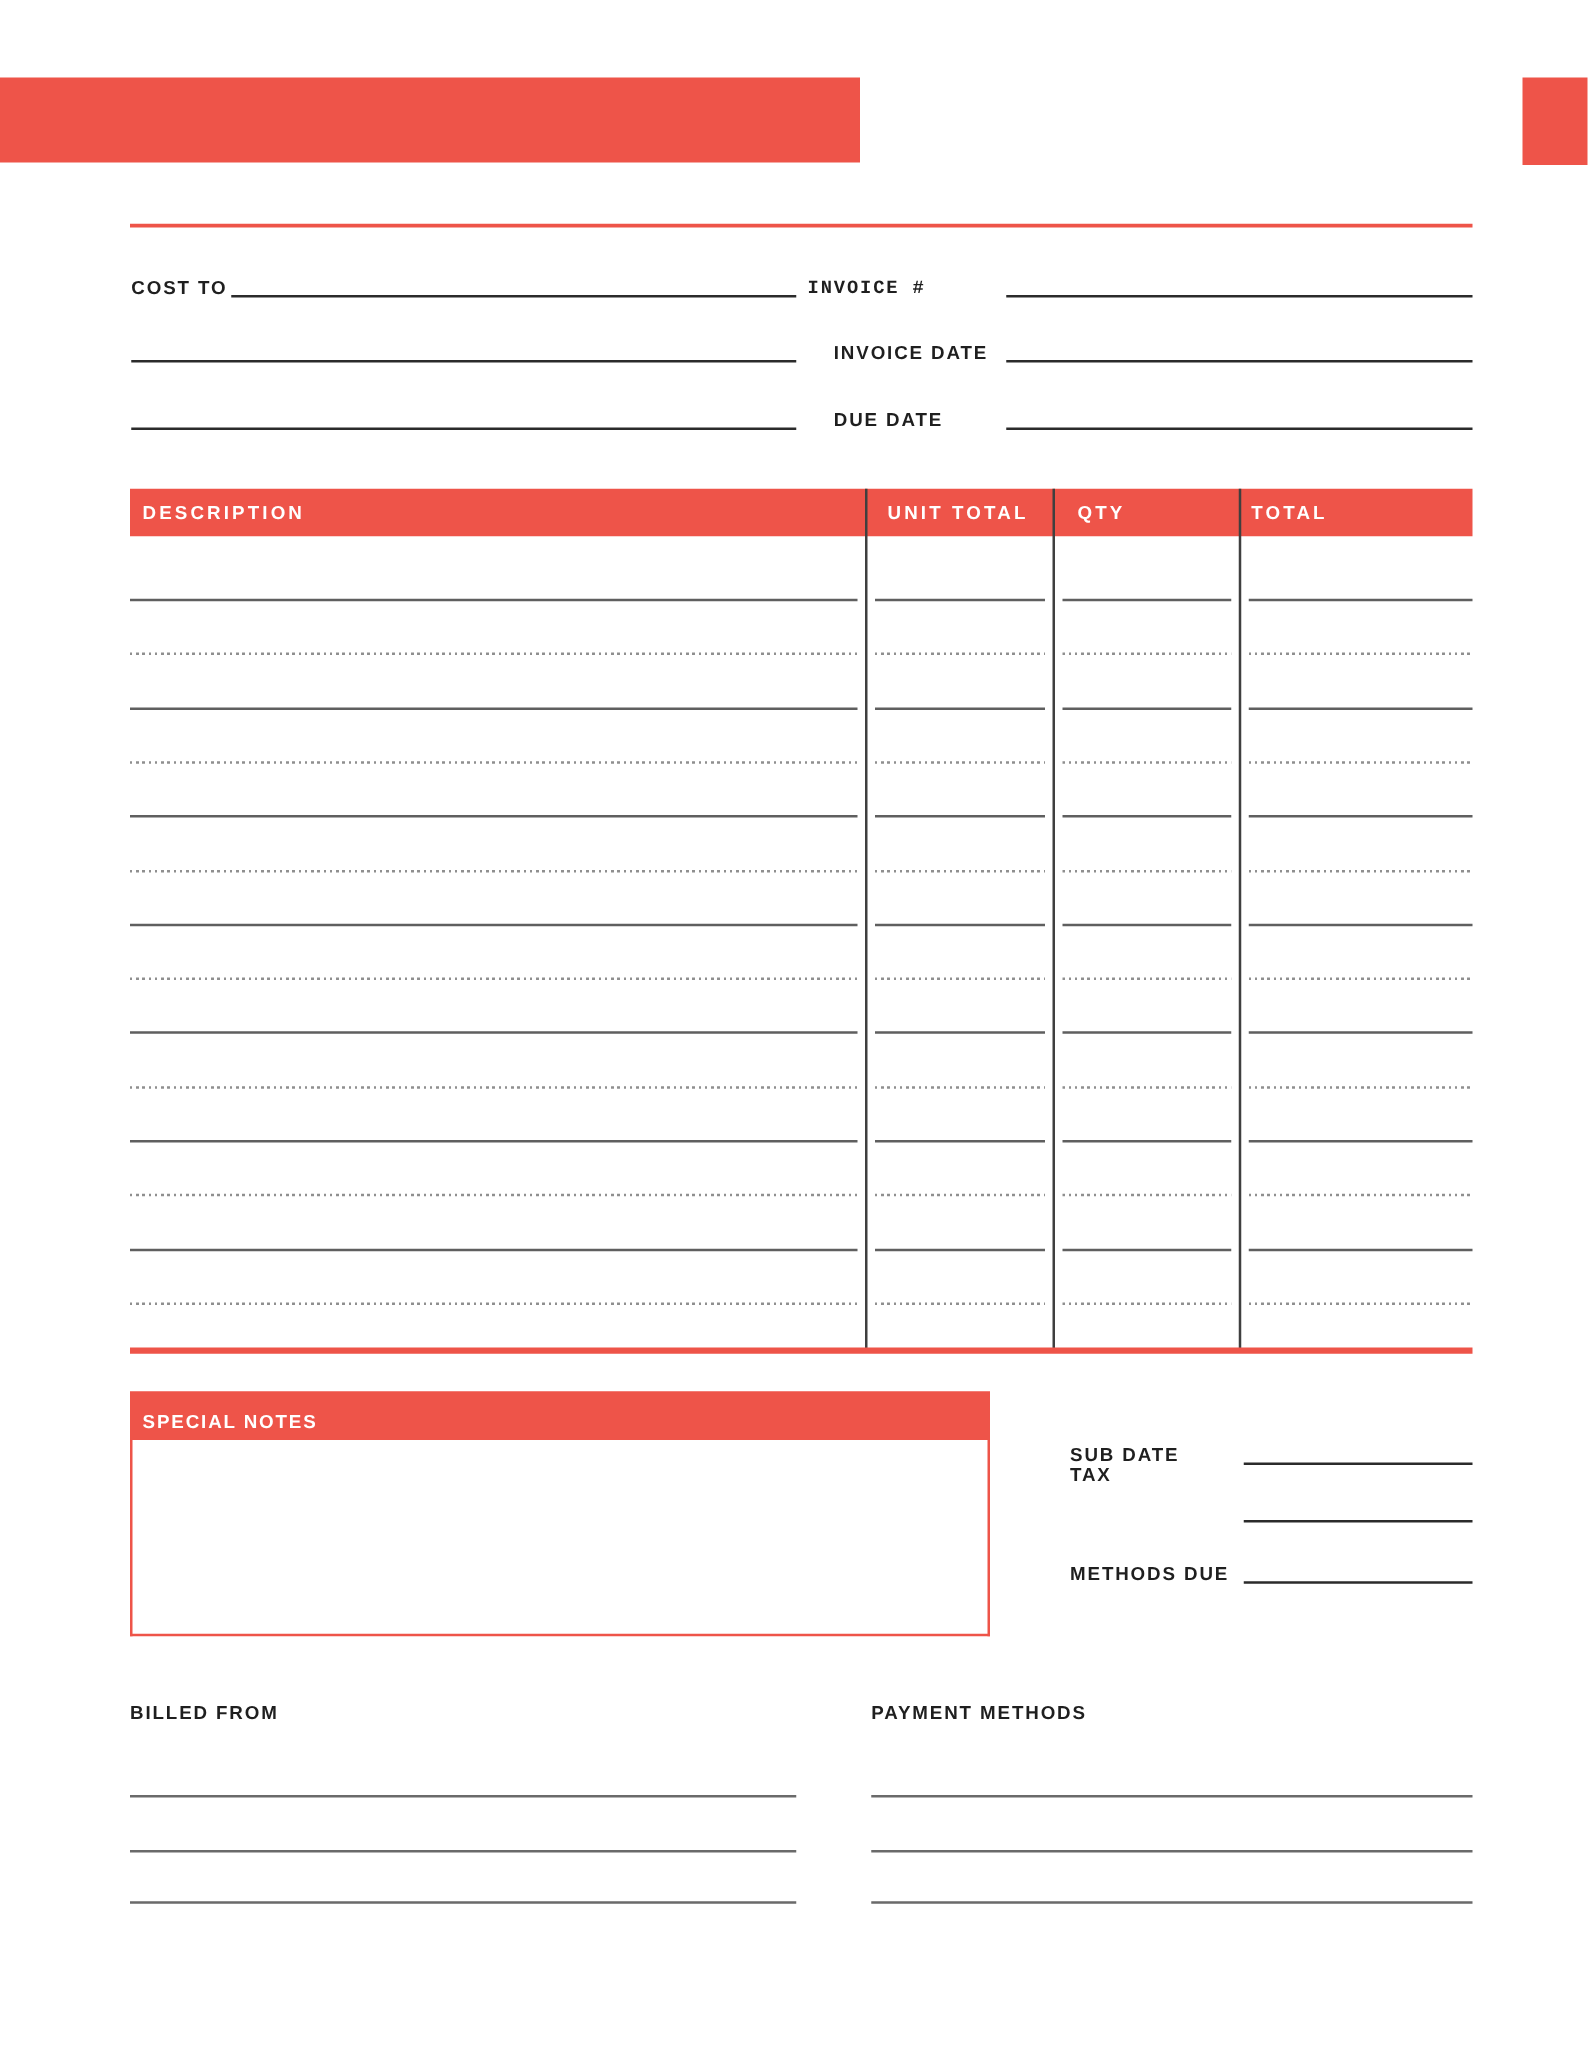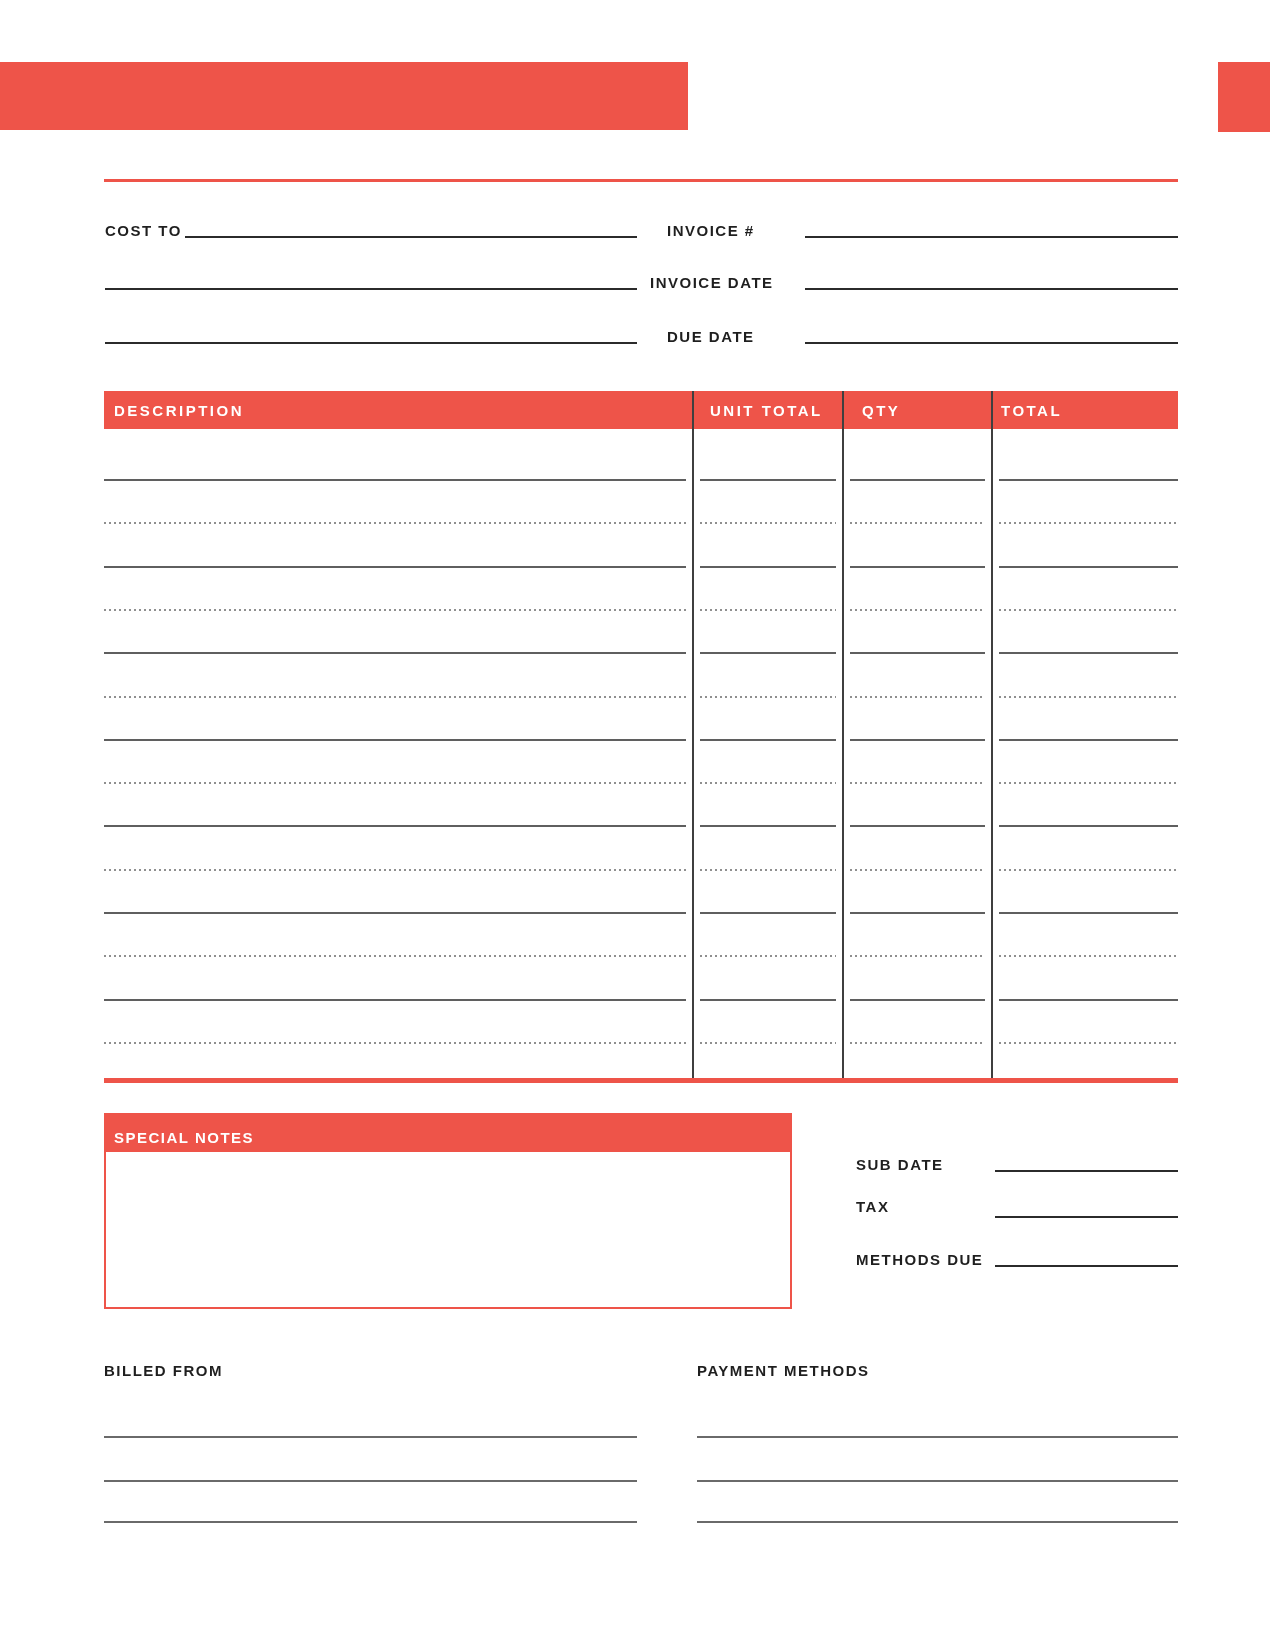--- a/index.html
+++ b/index.html
@@ -67,23 +67,23 @@
 
   <div class="abs top-bar"></div>
   <div class="abs accent-square"></div>
   <div class="abs header-divider"></div>
 
   <div class="abs lbl" style="left:105px; top:222px;">COST TO</div>
   <div class="abs fill-line" style="left:185px; top:236px; width:452px;"></div>
   <div class="abs fill-line" style="left:105px; top:288px; width:532px;"></div>
   <div class="abs fill-line" style="left:105px; top:342px; width:532px;"></div>
 
-  <div class="abs lbl" style="left:667px; top:222px;">INVOICE #</div>
+  <div class="abs lbl" style="left:646px; top:222px;font-family:Liberation Mono, monospace;">INVOICE #</div>
   <div class="abs fill-line" style="left:805px; top:236px; width:373px;"></div>
-  <div class="abs lbl" style="left:650px; top:274px;">INVOICE DATE</div>
+  <div class="abs lbl" style="left:667px; top:274px;">INVOICE DATE</div>
   <div class="abs fill-line" style="left:805px; top:288px; width:373px;"></div>
   <div class="abs lbl" style="left:667px; top:328px;">DUE DATE</div>
   <div class="abs fill-line" style="left:805px; top:342px; width:373px;"></div>
 
   <div class="abs table-wrap">
     <div class="table-header"></div>
     <div class="th lbl lbl-white" style="left:10px; letter-spacing:2.5px;">DESCRIPTION</div>
     <div class="th lbl lbl-white" style="left:606px; letter-spacing:2.5px;">UNIT TOTAL</div>
     <div class="th lbl lbl-white" style="left:758px; letter-spacing:2.5px;">QTY</div>
     <div class="th lbl lbl-white" style="left:897px; letter-spacing:2.5px;">TOTAL</div>
@@ -151,21 +151,21 @@
     <div class="table-bottom-rule"></div>
   </div>
 
   <div class="abs notes-header">
     <span class="lbl lbl-white">SPECIAL NOTES</span>
   </div>
   <div class="abs notes-body"></div>
 
   <div class="abs lbl" style="left:856px; top:1156px;">SUB DATE</div>
   <div class="abs fill-line" style="left:995px; top:1170px; width:183px;"></div>
-  <div class="abs lbl" style="left:856px; top:1198px;text-align:right;">TAX</div>
+  <div class="abs lbl" style="left:856px; top:1172px;text-align:right;">TAX</div>
   <div class="abs fill-line" style="left:995px; top:1216px; width:183px;"></div>
   <div class="abs lbl" style="left:856px; top:1251px;">METHODS DUE</div>
   <div class="abs fill-line" style="left:995px; top:1265px; width:183px;"></div>
 
   <div class="abs lbl" style="left:104px; top:1362px;">BILLED FROM</div>
   <div class="abs lbl" style="left:697px; top:1362px;">PAYMENT METHODS</div>
   <div class="abs gray-line" style="left:104px; top:1436px; width:533px;"></div>
   <div class="abs gray-line" style="left:104px; top:1480px; width:533px;"></div>
   <div class="abs gray-line" style="left:104px; top:1521px; width:533px;"></div>
   <div class="abs gray-line" style="left:697px; top:1436px; width:481px;"></div>

